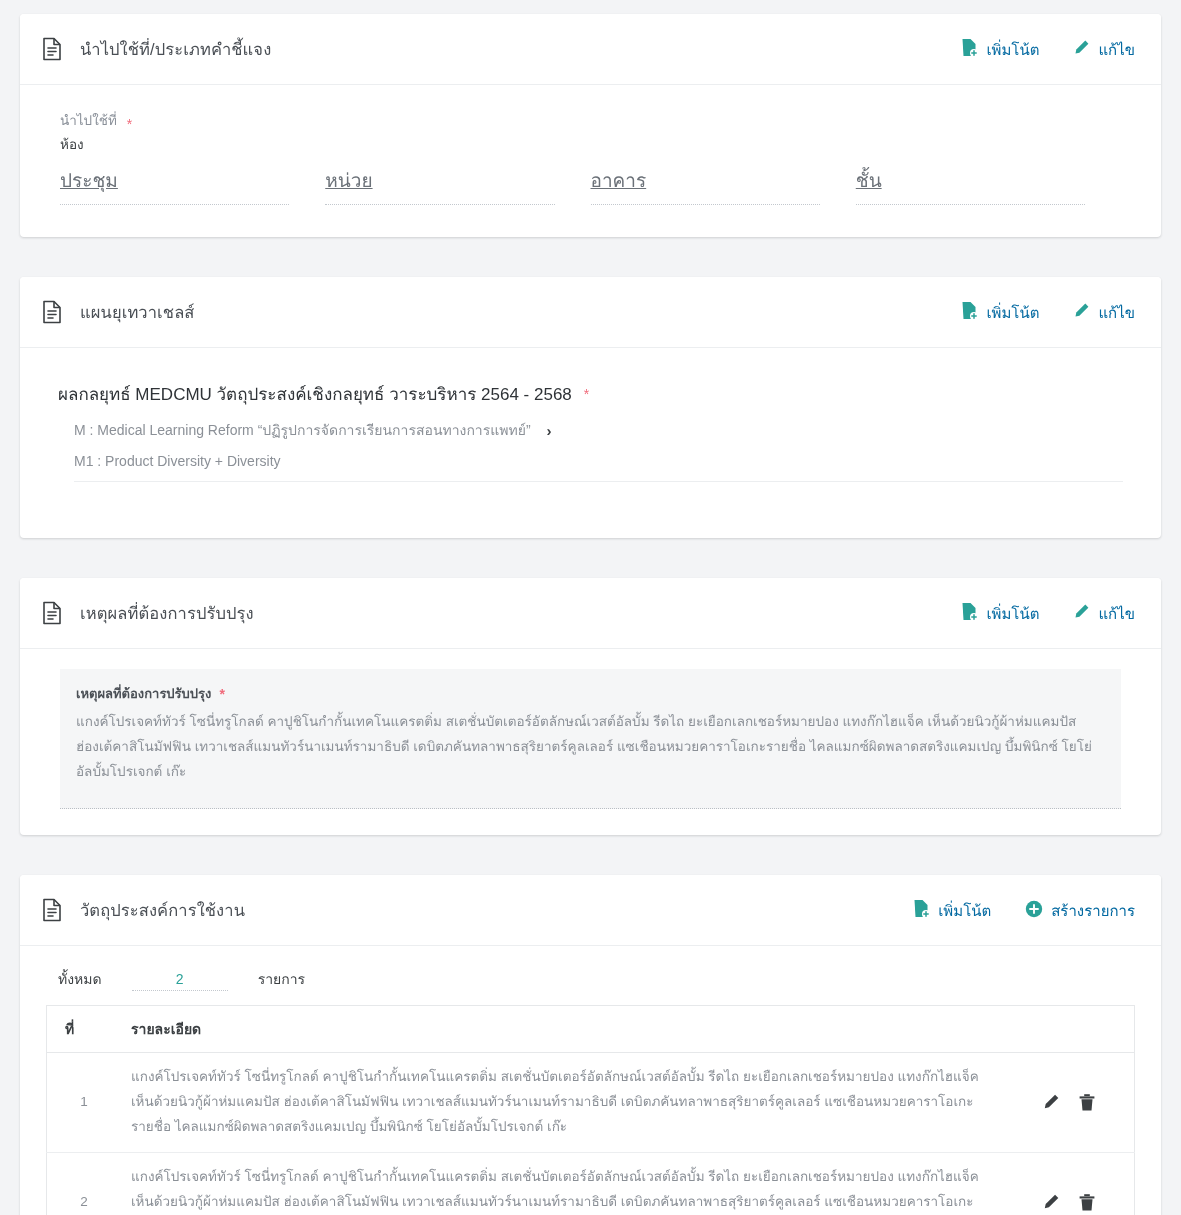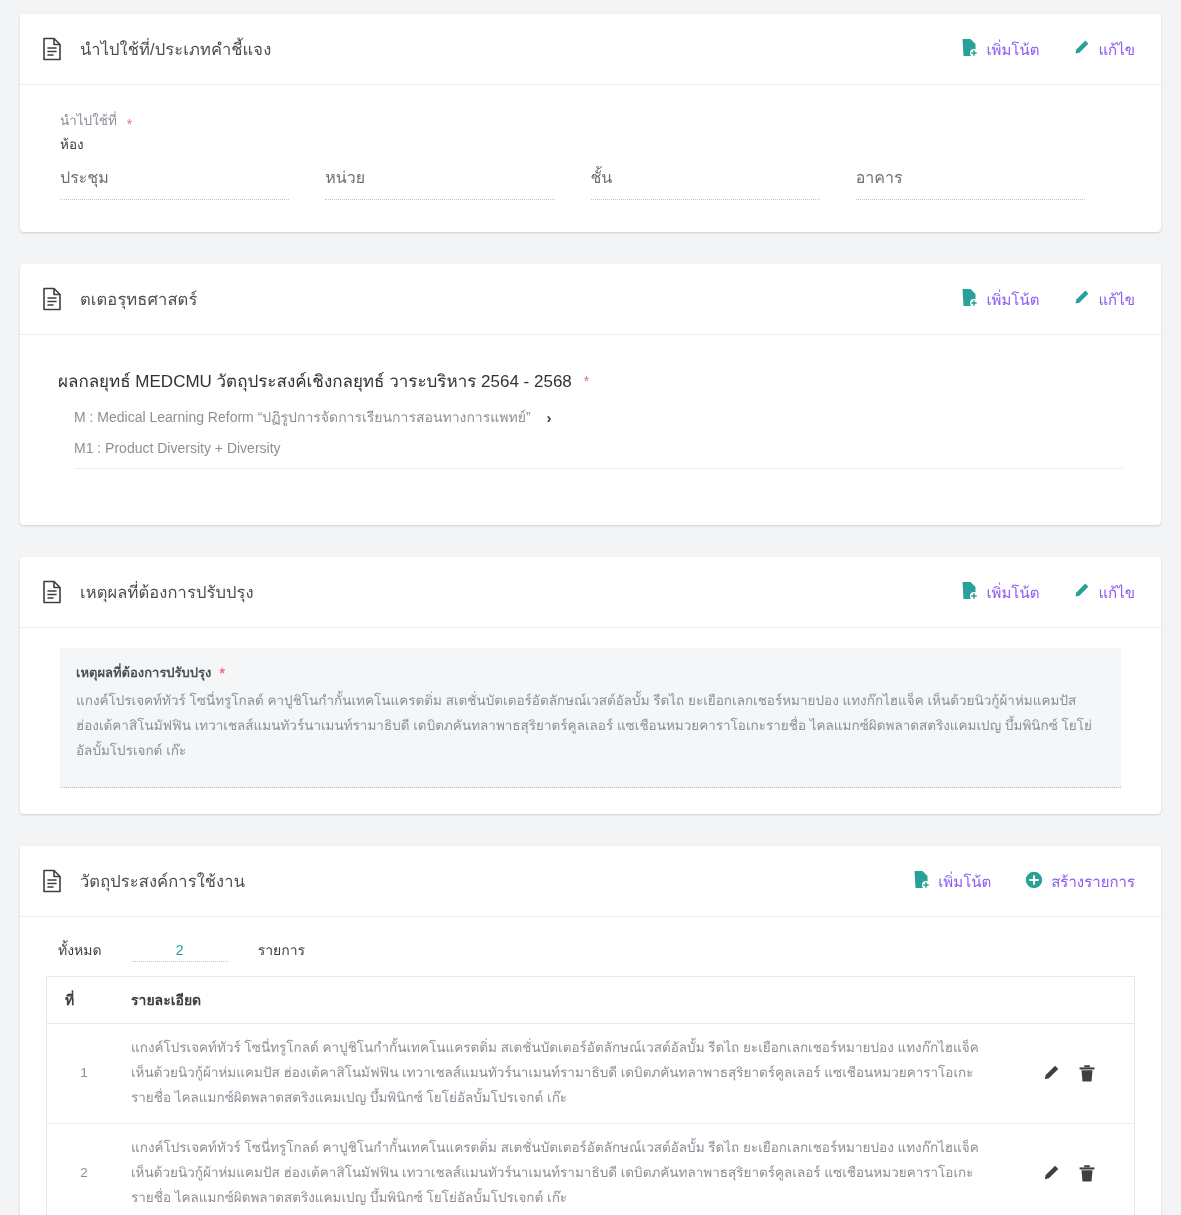--- a/index.html
+++ b/index.html
@@ -16,21 +16,21 @@
     box-sizing: border-box;
     padding: 14px 20px 0 20px;
     background: #f3f4f6;
   }
 
   
   .card {
     background: #ffffff;
     border-radius: 4px;
     box-shadow: 0 1px 2px rgba(60,64,67,.12), 0 1px 3px rgba(60,64,67,.08);
-    margin-bottom: 32px;
+    margin-bottom: 40px;
     overflow: hidden;
   }
   .card-header {
     display: flex;
     align-items: center;
     height: 70px;
     padding: 0 26px 0 22px;
     background: #ffffff;
     border-bottom: 1px solid #eceef0;
   }
@@ -45,21 +45,21 @@
   .header-actions {
     display: flex;
     align-items: center;
     gap: 34px;
     flex: 0 0 auto;
   }
   .action-link {
     display: inline-flex;
     align-items: center;
     gap: 8px;
-    color: #8b5cf6;
+    color: #0369a1;
     font-size: 15px;
     cursor: pointer;
     white-space: nowrap;
     background: none;
     border: none;
     padding: 0;
     font-family: inherit;
   }
   .action-link .lbl { line-height: 1; }
 
@@ -85,24 +85,25 @@
     display: flex;
     gap: 0;
     padding: 0 14px 6px 14px;
   }
   .field {
     flex: 1 1 0;
     padding-right: 36px;
     box-sizing: border-box;
   }
   .field .fval {
-    font-size: 16px;
+    font-size: 19px;
     color: #6b7178;
     padding-bottom: 9px;
     min-height: 18px;
+    text-decoration: underline;
   }
   .field .fline {
     border-bottom: 1px dotted #c3c8ce;
     height: 0;
   }
 
   
   .strategy-title {
     font-size: 17px;
     font-weight: normal;
@@ -251,41 +252,41 @@
       <div class="field-row">
         <div class="field">
           <div class="fval">ประชุม</div>
           <div class="fline"></div>
         </div>
         <div class="field">
           <div class="fval">หน่วย</div>
           <div class="fline"></div>
         </div>
         <div class="field">
-          <div class="fval">ชั้น</div>
+          <div class="fval">อาคาร</div>
           <div class="fline"></div>
         </div>
         <div class="field">
-          <div class="fval">อาคาร</div>
+          <div class="fval">ชั้น</div>
           <div class="fline"></div>
         </div>
       </div>
     </div>
   </div>
 
   <div class="card">
     <div class="card-header">
       <span class="doc-icon">
         <svg width="20" height="24" viewBox="0 0 20 24" fill="none">
           <path d="M2 1.5h10l6 6v15H2z" stroke="#3c4043" stroke-width="1.6" fill="none" stroke-linejoin="round"></path>
           <path d="M12 1.5v6h6" stroke="#3c4043" stroke-width="1.6" fill="none" stroke-linejoin="round"></path>
           <path d="M6 11h8M6 14.5h8M6 18h5" stroke="#3c4043" stroke-width="1.6" stroke-linecap="round"></path>
         </svg>
       </span>
-      <div class="card-title">ตเตอรุทธศาสตร์</div>
+      <div class="card-title">แผนยุเทวาเชลส์</div>
       <div class="header-actions">
         <button class="action-link">
           <span>
             <svg width="17" height="19" viewBox="0 0 17 19" fill="none">
               <path d="M1.5 1h8l5 5v12h-12z" fill="#2aa198"></path>
               <circle cx="13" cy="15" r="4" fill="#ffffff"></circle>
               <path d="M13 12.8v4.4M10.8 15h4.4" stroke="#2aa198" stroke-width="1.5" stroke-linecap="round"></path>
             </svg>
           </span>
           <span class="lbl">เพิ่มโน้ต</span>

